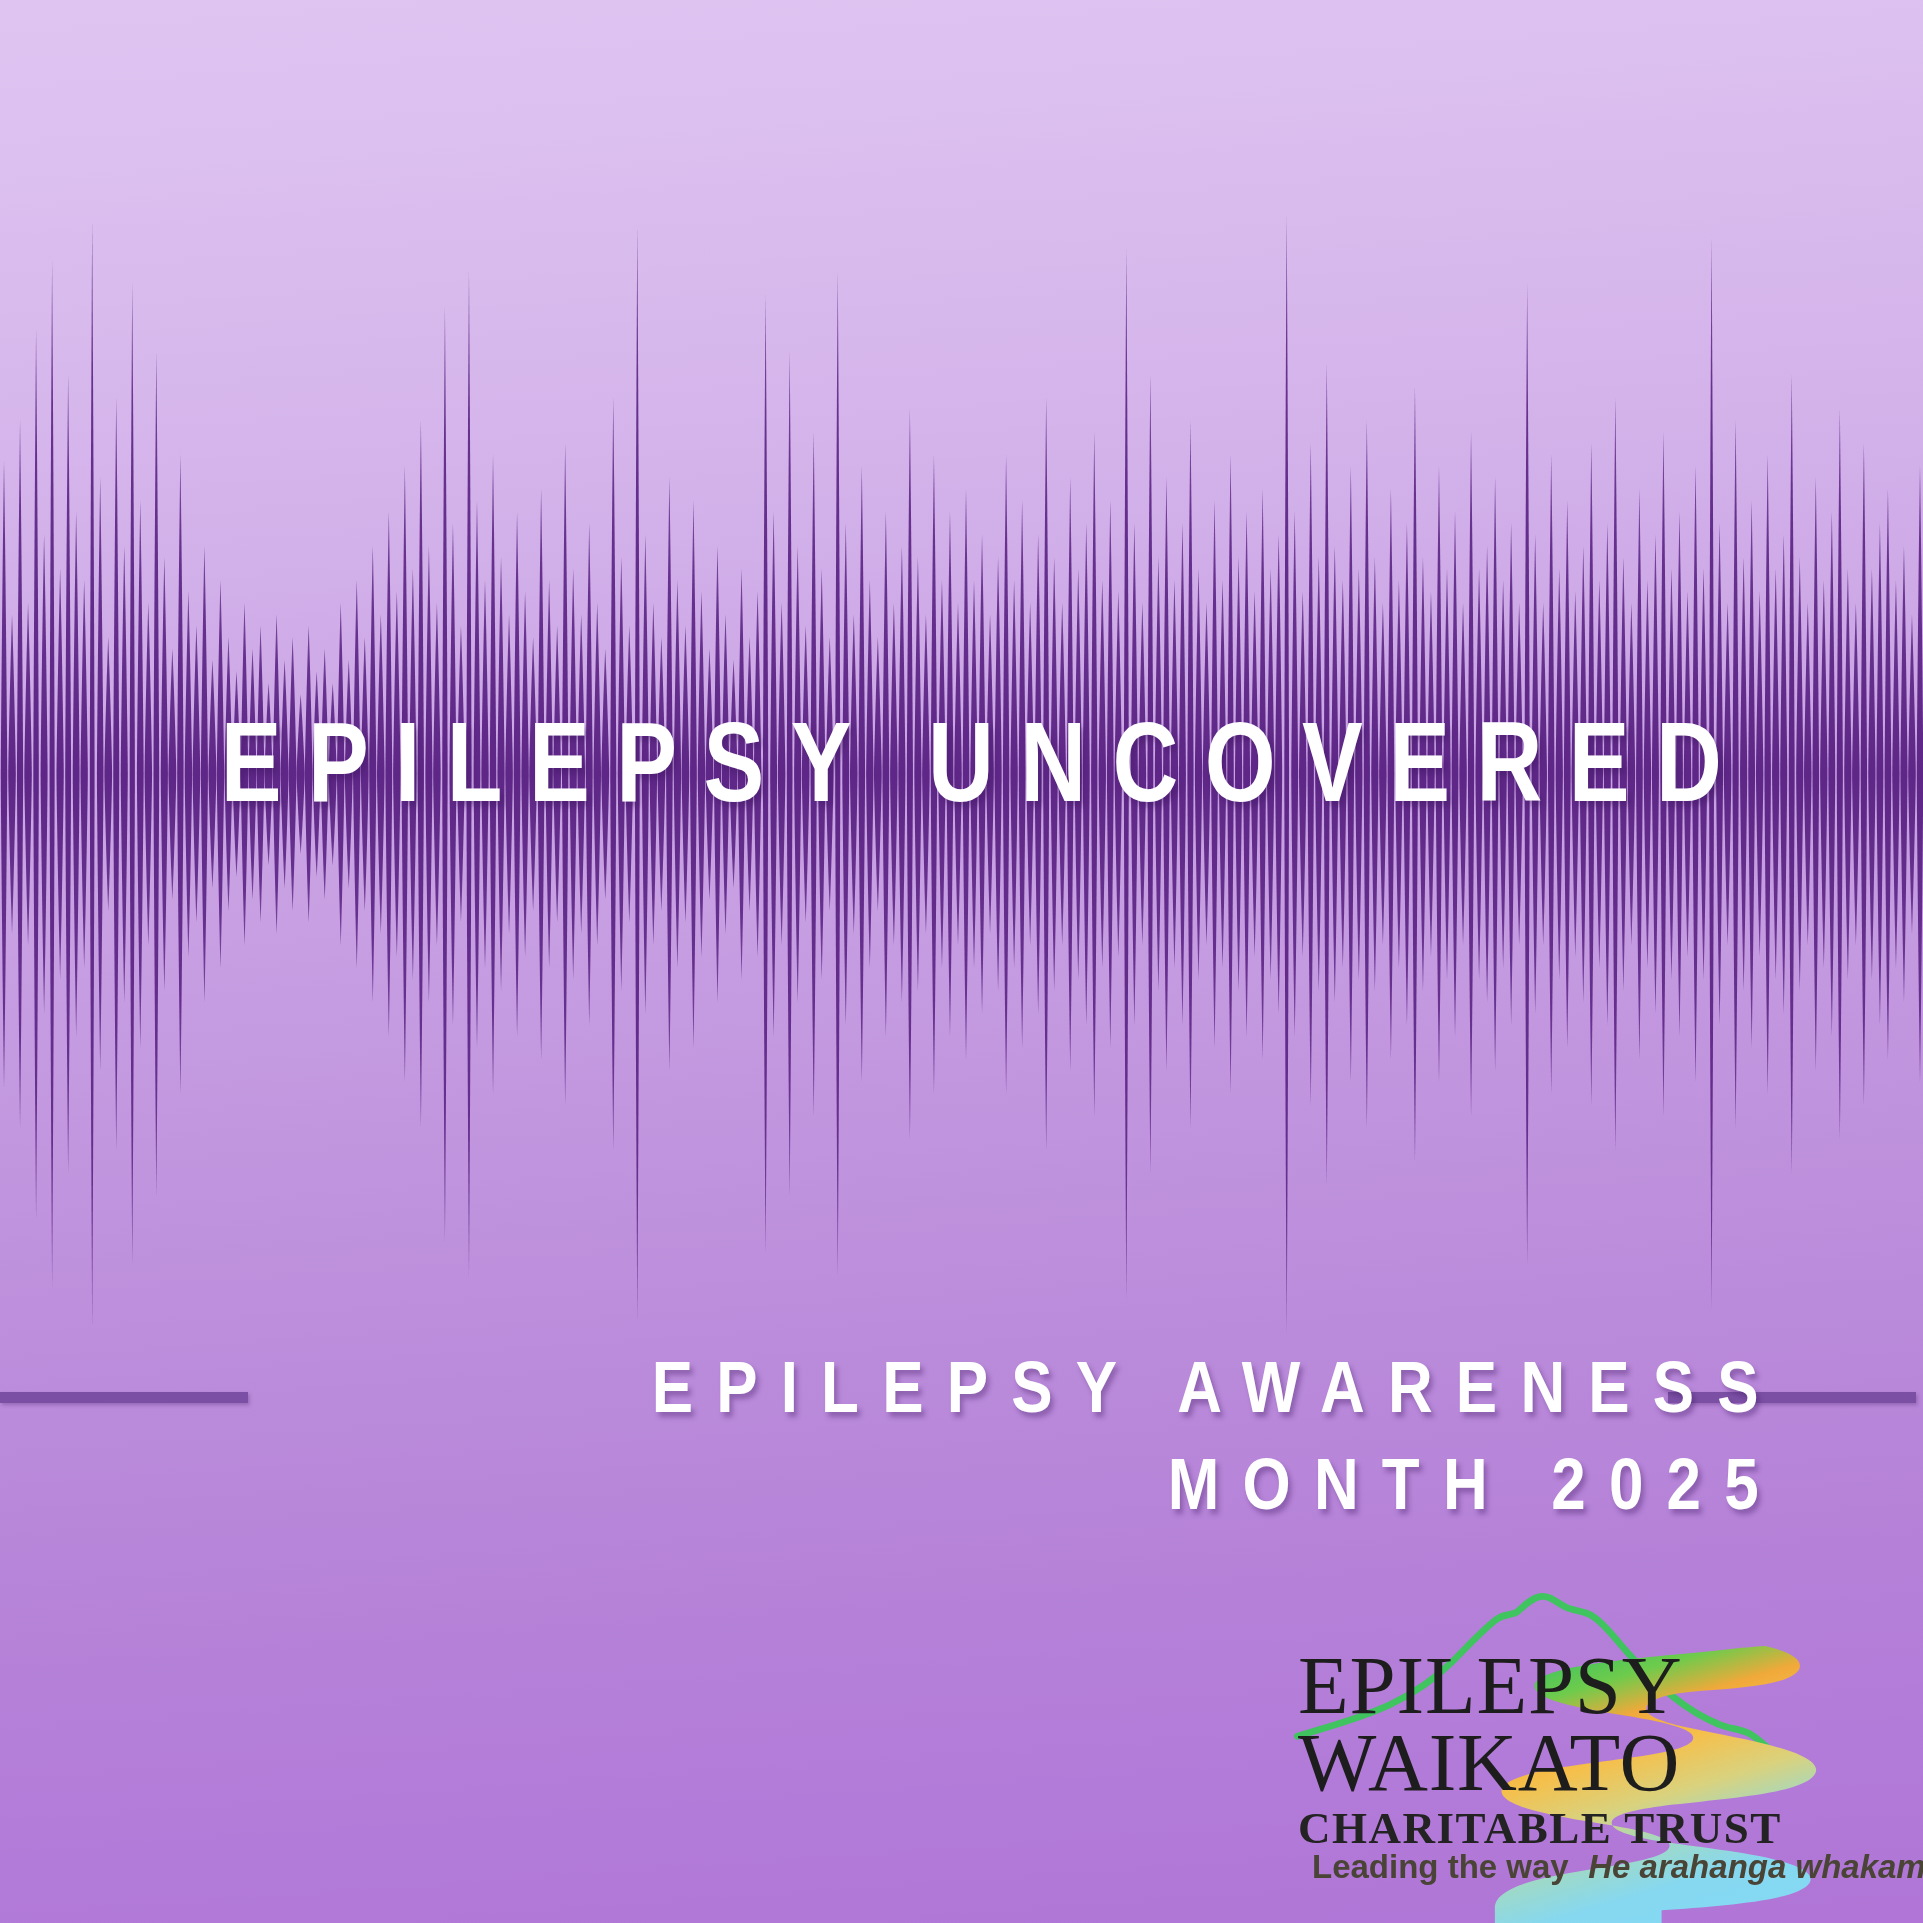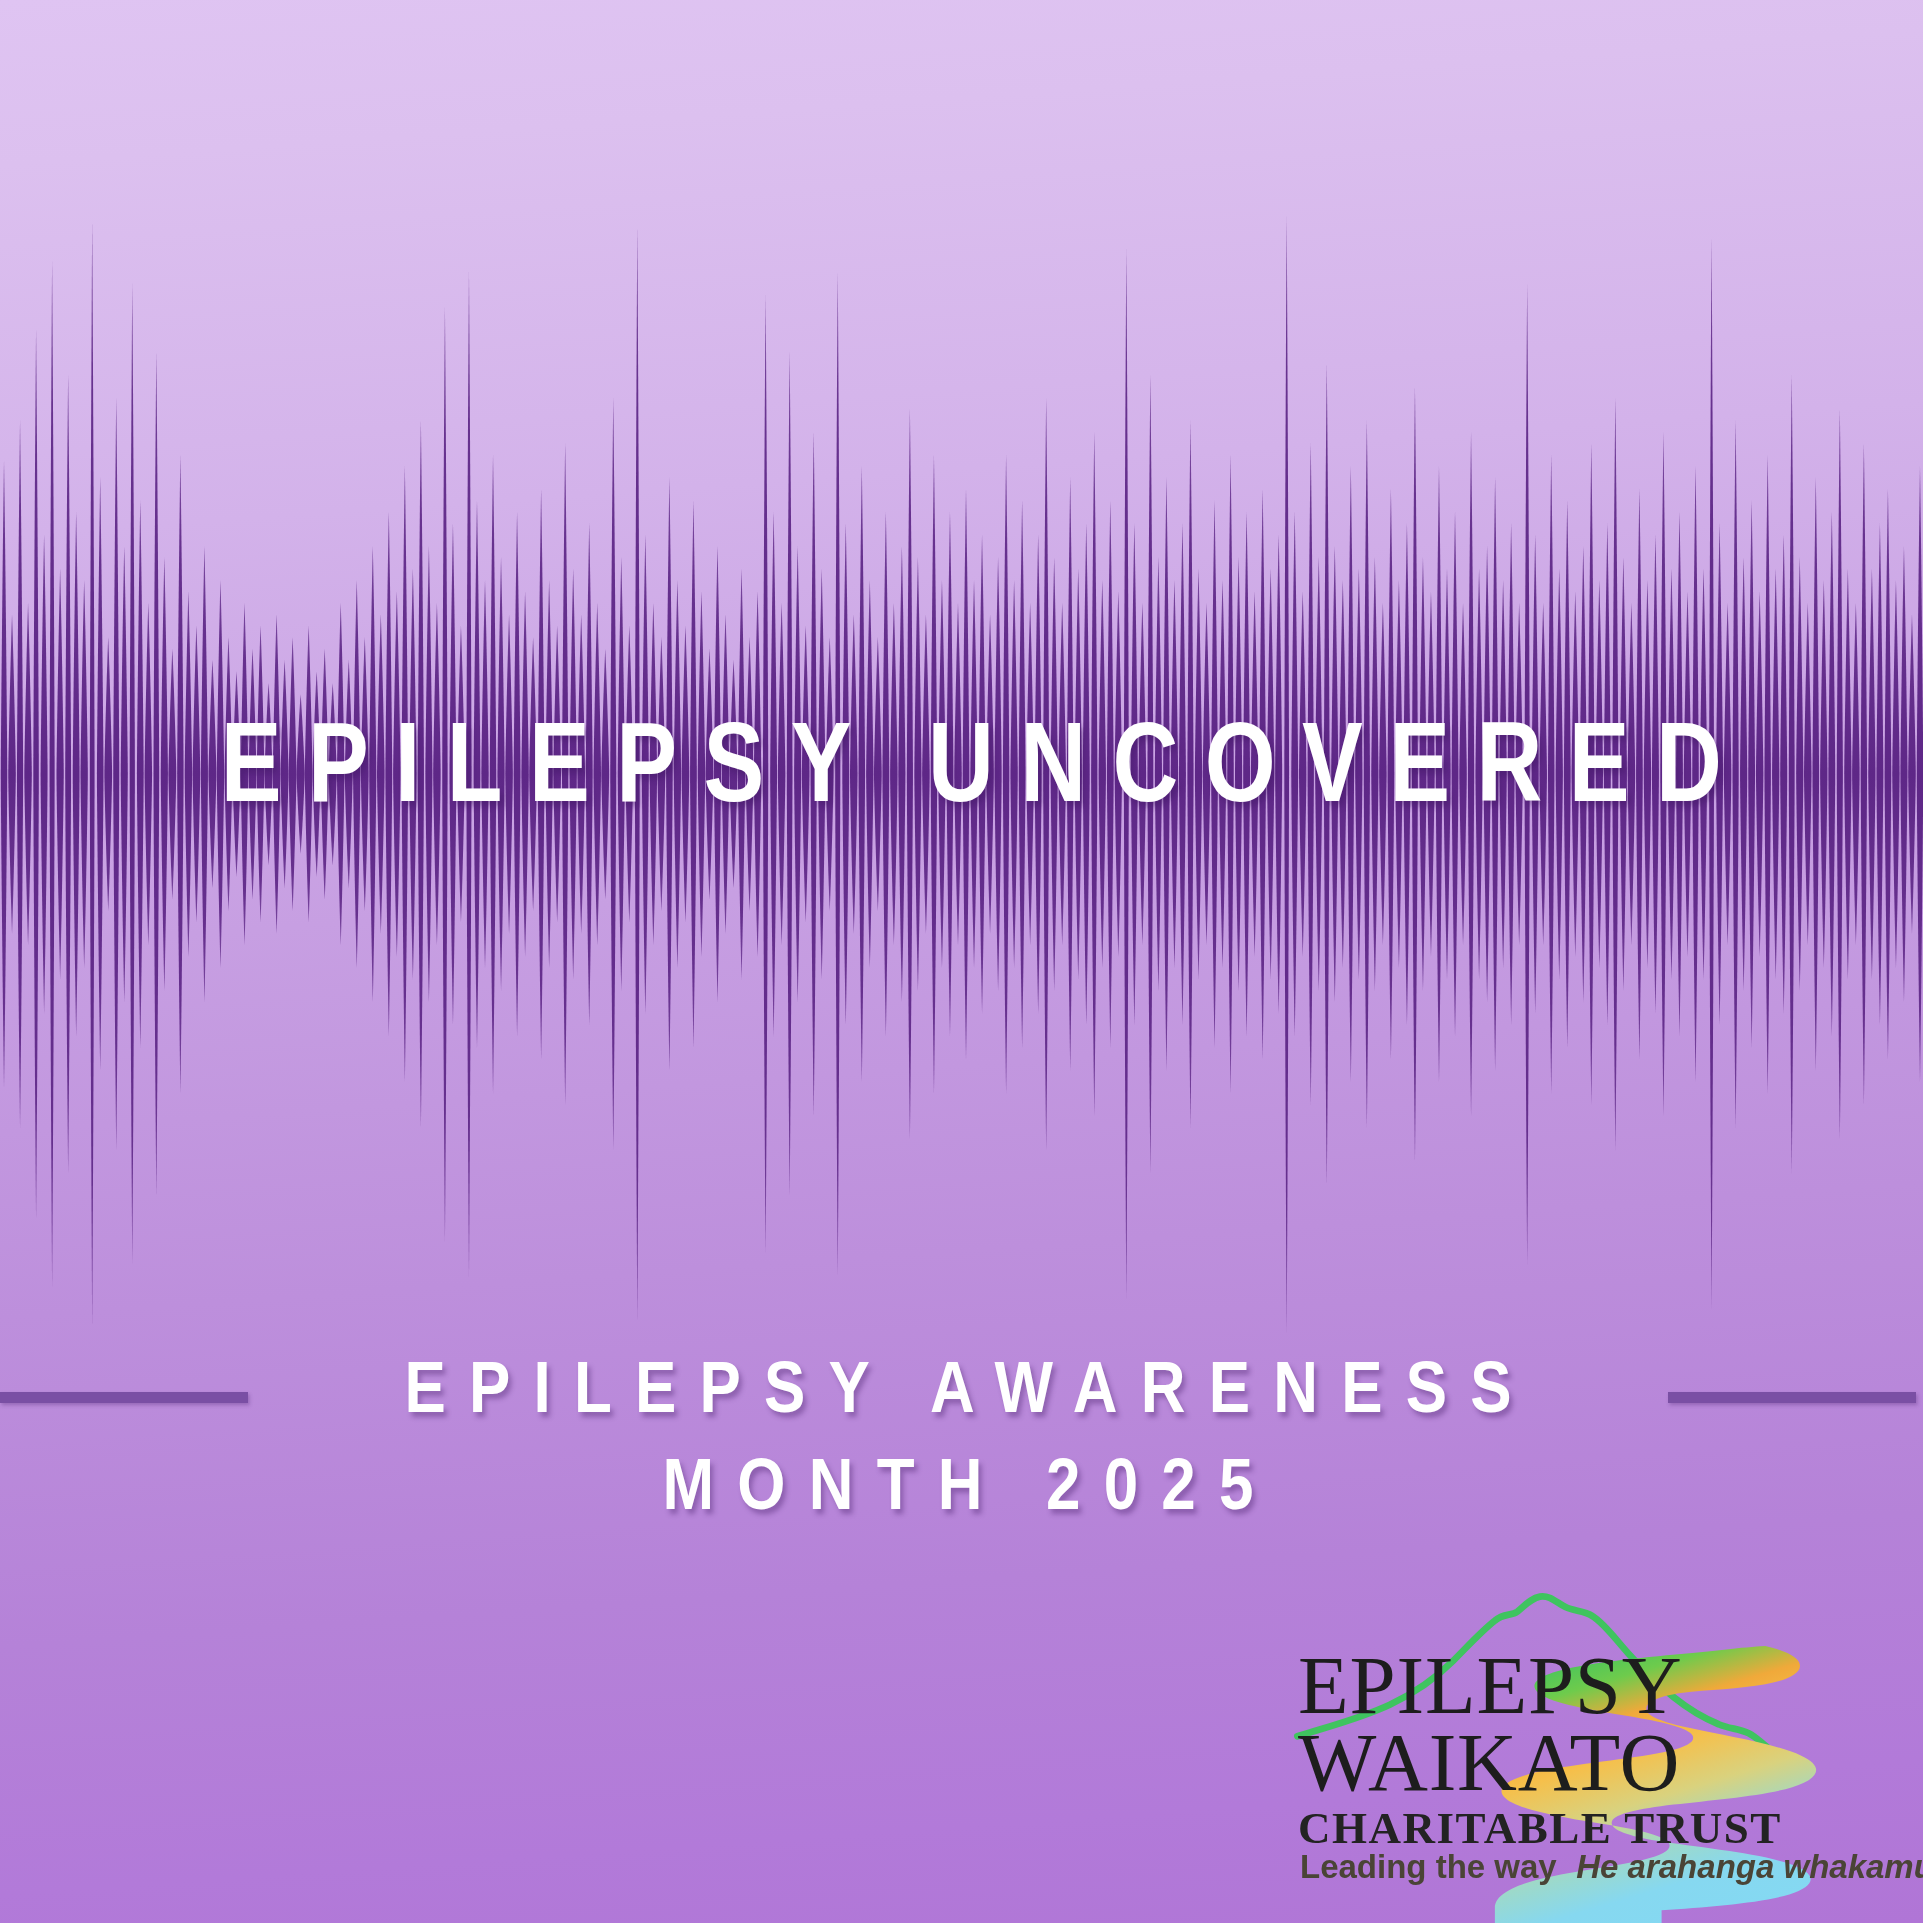--- a/index.html
+++ b/index.html
@@ -58,21 +58,21 @@
     white-space: nowrap;
     text-shadow: 4.5px 5.3px 6.8px rgba(60, 20, 95, 0.40);
   }
 
   
   .subtitle-wrap {
     position: absolute;
     left: 0;
     right: 8px;
     top: 1345px;
-    text-align: center;
+    text-align: right;
     pointer-events: none;
   }
   .sub-line1-row {
     position: relative;
     display: block;
     height: 89px;
   }
   .rule {
     position: absolute;
     top: 47px;
@@ -153,20 +153,21 @@
     white-space: nowrap;
     color: #4a4436;
     font-family: "Liberation Sans Narrow", "Liberation Sans", sans-serif;
     font-size: 33px;
     line-height: 36px;
     pointer-events: none;
   }
   .tag-en {
     font-weight: 700;
     letter-spacing: 0px;
+    margin-left: 12px;
   }
   .tag-mi {
     font-weight: 700;
     font-style: italic;
     letter-spacing: 0px;
     margin-left: 19.5px;
   }
 </style>
 </head>
 <body>

